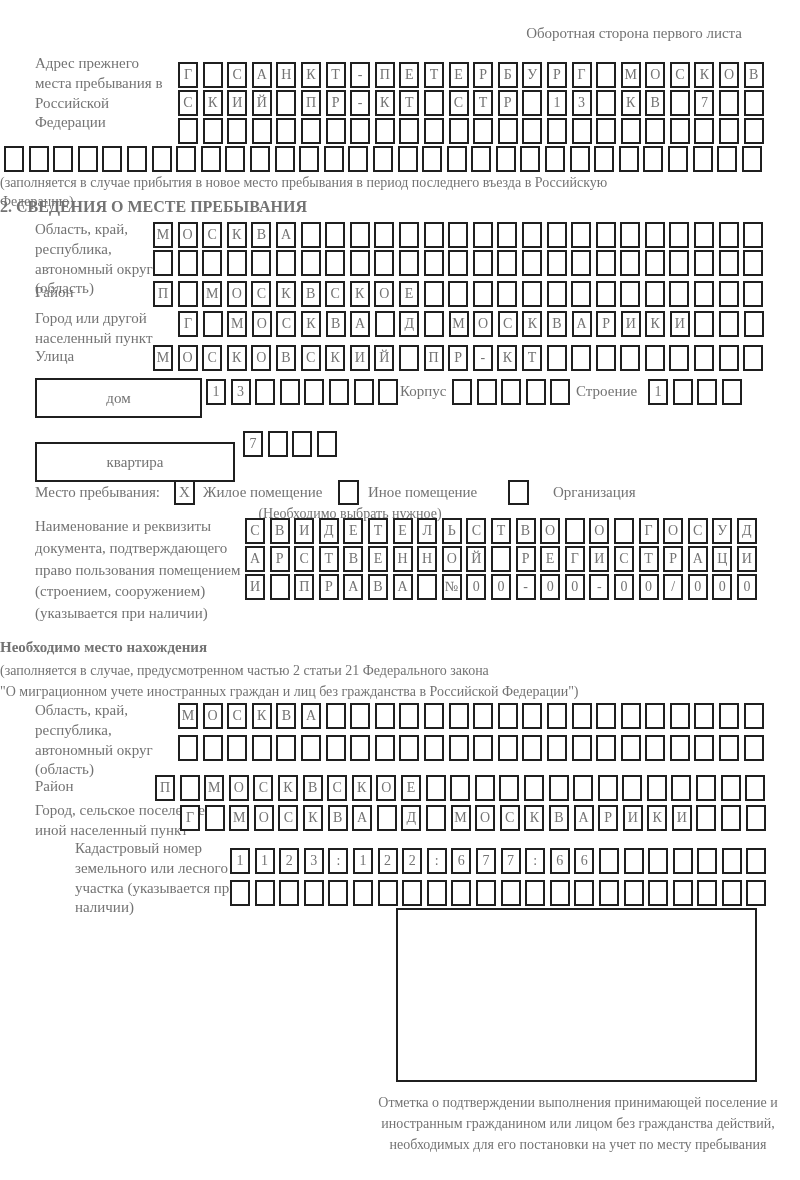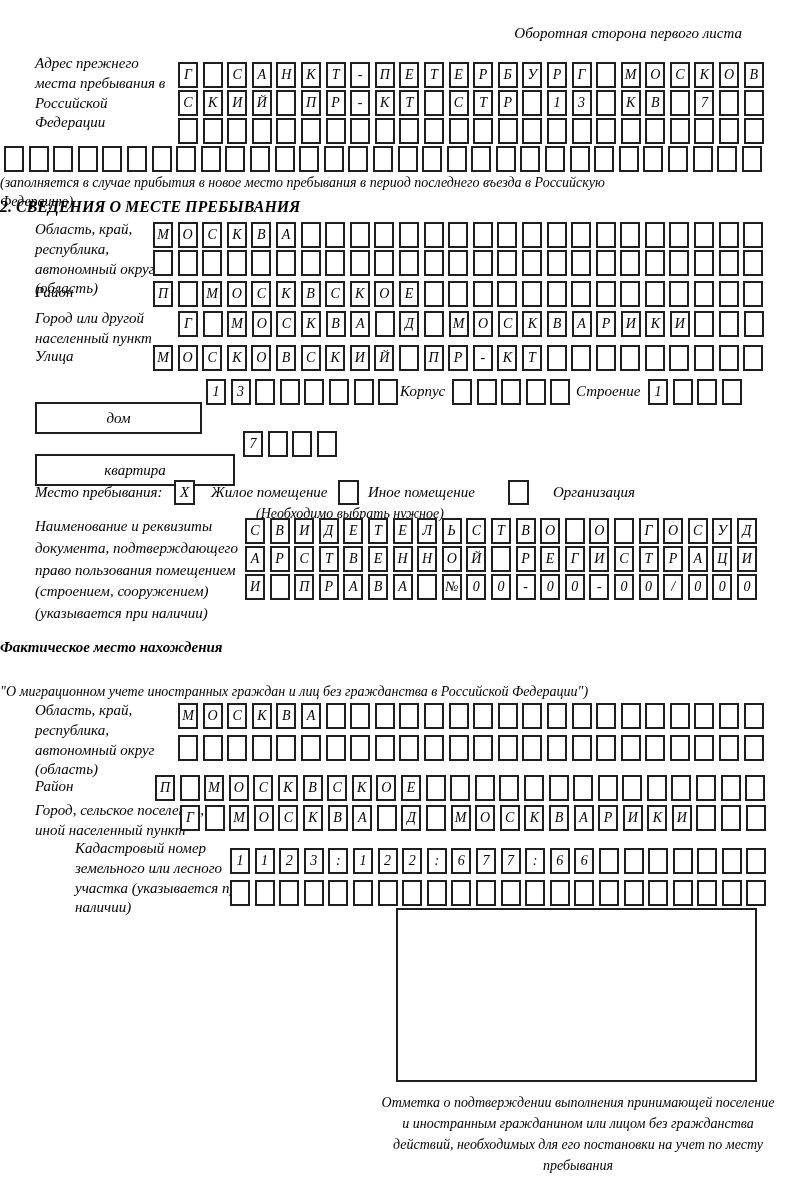--- a/index.html
+++ b/index.html
@@ -1,36 +1,35 @@
 <!DOCTYPE html>
 <html><head>
 <meta charset="utf-8">
 <style>
   html,body{margin:0;padding:0;background:#fff;}
   .page{
     position:relative;width:800px;height:1180px;background:#ffffff;
-    font-family:"Liberation Serif","DejaVu Serif",serif;color:#000000;
+    font-family:"Liberation Serif","DejaVu Serif",serif;color:#737373;
     overflow:hidden;
-    font-style:italic;
   }
   .abs{position:absolute;}
   .lbl{font-size:15px;line-height:1.32;}
   .note{font-size:14px;line-height:1.35;}
   .center{left:0;width:648px;}
   .bold{font-weight:bold;}
   .row{position:absolute;display:flex;gap:4.6px;}
   .cell{
     width:20px;height:26px;box-sizing:border-box;border:2px solid #1f1f1f;
     display:flex;align-items:center;justify-content:center;
     font-size:14px;font-family:"Liberation Serif","DejaVu Serif",serif;
     background:#fff;flex:0 0 auto;
   }
   .boxlabel{
-    position:absolute;box-sizing:border-box;border:2px solid #1f1f1f;height:32px;
-    display:flex;align-items:center;justify-content:center;font-size:15px;background:#fff;margin-top:24px;
+    position:absolute;box-sizing:border-box;border:2px solid #1f1f1f;height:40px;
+    display:flex;align-items:center;justify-content:center;font-size:15px;background:#fff;
   }
   .chk{
     position:absolute;width:21px;height:25px;box-sizing:border-box;border:2px solid #1f1f1f;
     display:flex;align-items:center;justify-content:center;font-size:15px;background:#fff;
   }
   .stampbox{position:absolute;box-sizing:border-box;border:2px solid #1f1f1f;background:#fff;}
 </style>
 </head>
 <body>
 
@@ -316,31 +315,31 @@
       <div class="cell"></div>
     </div>
   <div class="abs lbl" style="top:382px;left:576px;">Строение</div>
   <div class="row" style="top:379px;left:648px;">
       <div class="cell">1</div>
       <div class="cell"></div>
       <div class="cell"></div>
       <div class="cell"></div>
     </div>
 
-  <div class="boxlabel" style="top:430px;left:35px;width:200px;">квартира</div>
+  <div class="boxlabel" style="top:442px;left:35px;width:200px;">квартира</div>
   <div class="row" style="top:431px;left:243px;">
       <div class="cell">7</div>
       <div class="cell"></div>
       <div class="cell"></div>
       <div class="cell"></div>
     </div>
 
   <div class="abs lbl" style="top:483px;left:35px;">Место пребывания:</div>
   <div class="chk" style="top:480px;left:174px;">X</div>
-  <div class="abs lbl" style="top:483px;left:211px;">Жилое помещение</div>
+  <div class="abs lbl" style="top:483px;left:203px;">Жилое помещение</div>
   <div class="chk" style="top:480px;left:338px;"></div>
   <div class="abs lbl" style="top:483px;left:368px;">Иное помещение</div>
   <div class="chk" style="top:480px;left:508px;"></div>
   <div class="abs lbl" style="top:483px;left:553px;">Организация</div>
   <div class="abs lbl" style="top:516px;left:35px;width:212px;line-height:1.45;">Наименование и реквизиты документа, подтверждающего право пользования помещением (строением, сооружением) (указывается при наличии)</div>
 
   <div class="abs note" style="top:505px;left:150px;width:400px;text-align:center;">(Необходимо выбрать нужное)</div>
   <div class="row" style="top:518px;left:245px;">
       <div class="cell">С</div>
       <div class="cell">В</div>
@@ -404,21 +403,22 @@
       <div class="cell">0</div>
       <div class="cell">-</div>
       <div class="cell">0</div>
       <div class="cell">0</div>
       <div class="cell">/</div>
       <div class="cell">0</div>
       <div class="cell">0</div>
       <div class="cell">0</div>
     </div>
 
-  <div class="abs lbl center bold" style="top:638px;">Фактическое место нахождения</div>
+  <div class="abs lbl center bold" style="top:638px;">Необходимо место нахождения</div>
+  <div class="abs note center" style="top:662px;">(заполняется в случае, предусмотренном частью 2 статьи 21 Федерального закона</div>
   <div class="abs note center" style="top:683px;">"О миграционном учете иностранных граждан и лиц без гражданства в Российской Федерации")</div>
 
   <div class="abs lbl" style="top:701px;left:35px;width:140px;">Область, край, республика, автономный округ (область)</div>
   <div class="row" style="top:703px;left:178px;">
       <div class="cell">М</div>
       <div class="cell">О</div>
       <div class="cell">С</div>
       <div class="cell">К</div>
       <div class="cell">В</div>
       <div class="cell">А</div>

